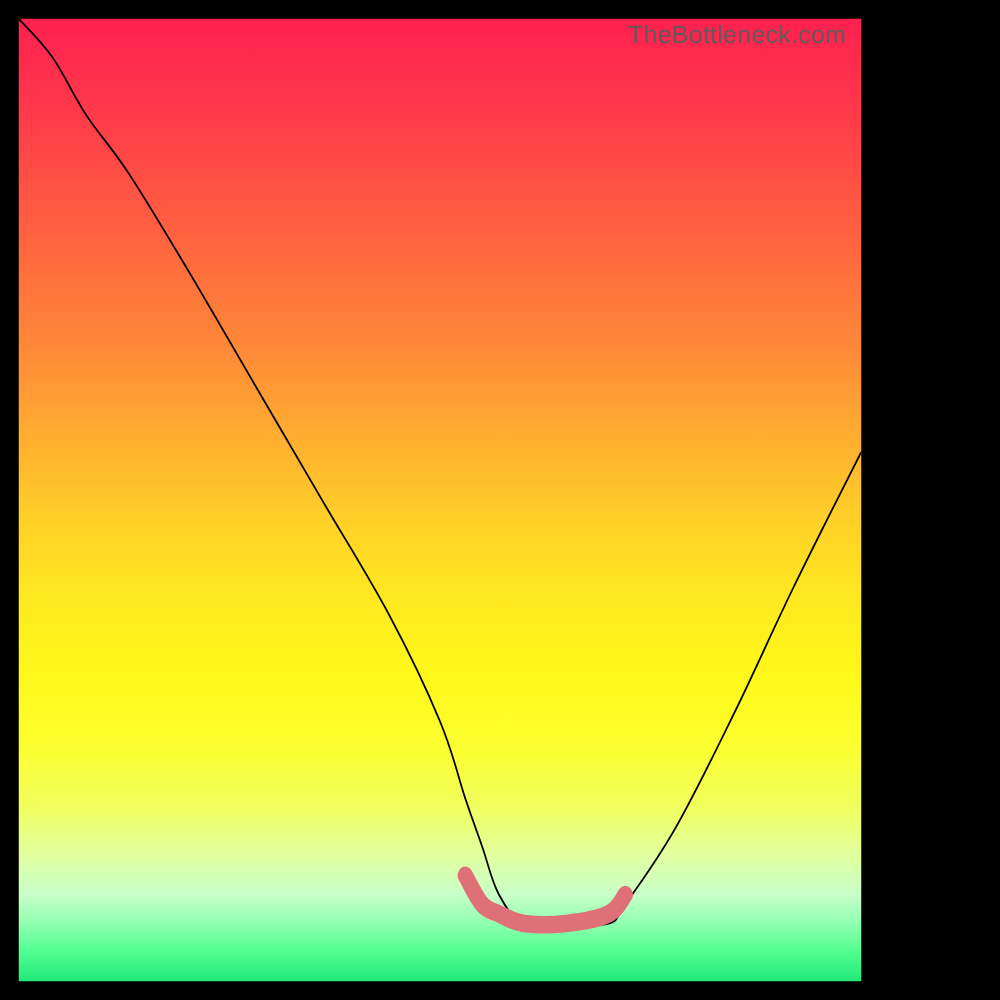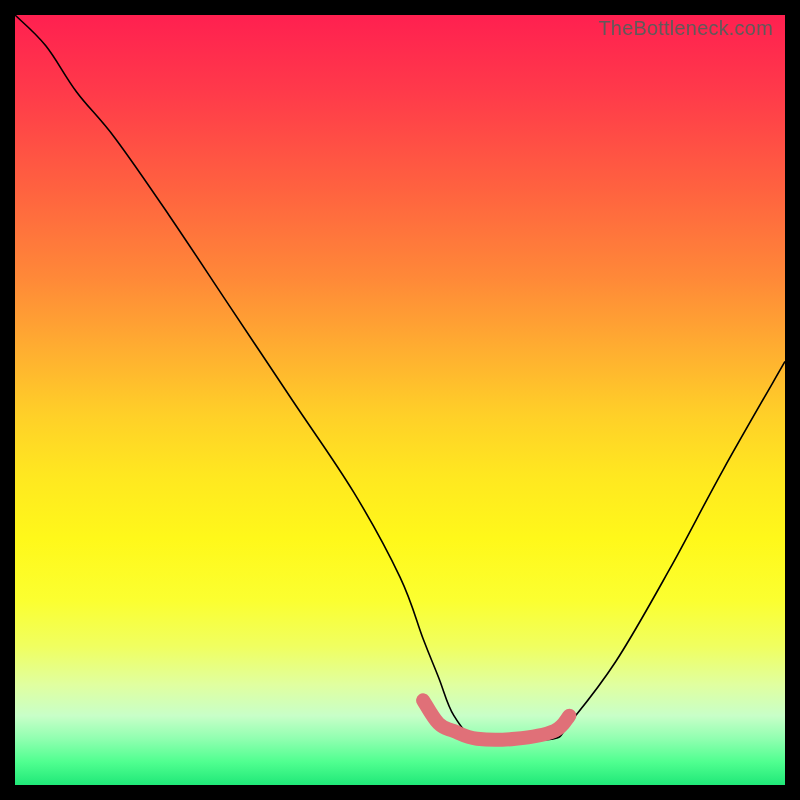--- a/index.html
+++ b/index.html
@@ -8,21 +8,21 @@
     height: 800px;
     background: #000;
     position: relative;
     font-family: Arial, sans-serif;
     overflow: hidden;
   }
   .plot-area {
     position: absolute;
     left: 15px;
     top: 15px;
-    width: 770px;
+    width: 674px;
     height: 770px;
     background: linear-gradient(to bottom,
       #ff2050 0%,
       #ff3a4a 10%,
       #ff6040 22%,
       #ff8838 34%,
       #ffb030 44%,
       #ffd028 52%,
       #ffe820 60%,
       #fff81a 68%,

